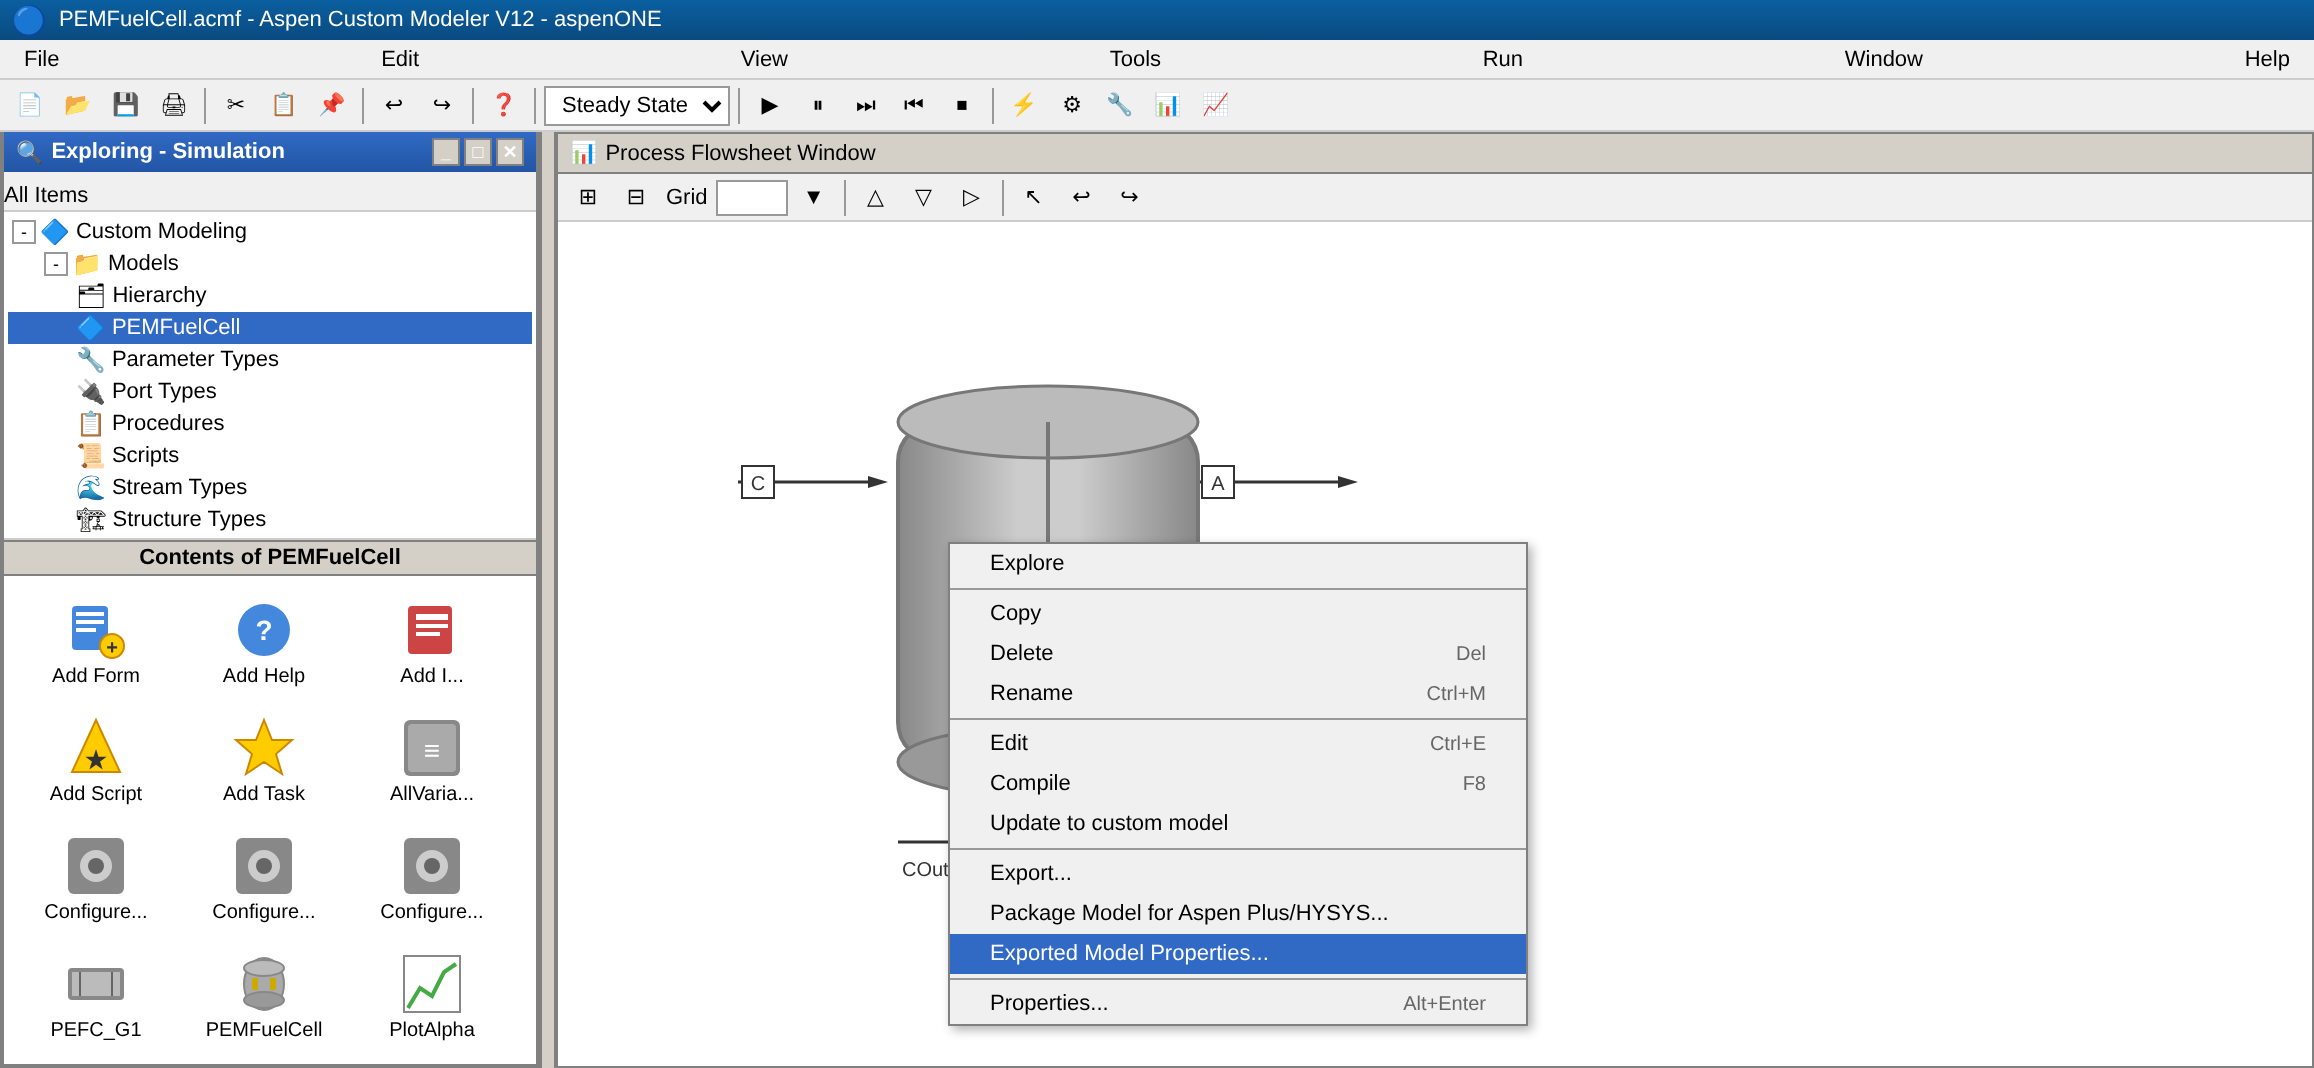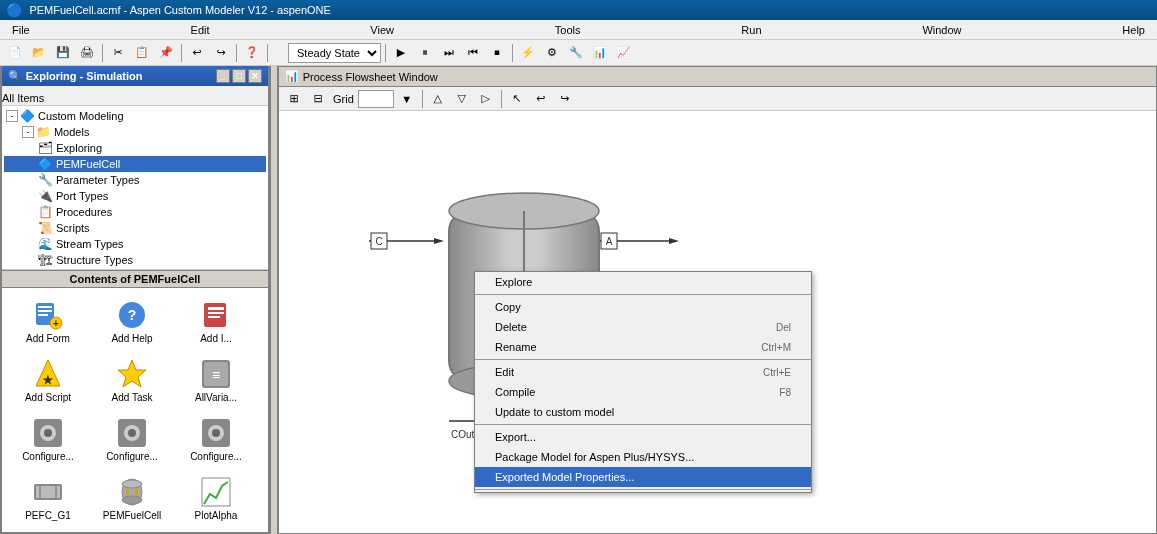--- a/index.html
+++ b/index.html
@@ -50,21 +50,20 @@
       cursor: pointer;
       display: flex; align-items: center; justify-content: center;
       font-size: 11px;
     }
     .toolbar-separator { width: 1px; height: 18px; background: #999; margin: 0 2px; }
     .steady-state-select {
       height: 20px; font-size: 11px;
       border: 1px solid #999;
       background: white;
       padding: 0 4px;
-      margin-left: 16px;
     }
 
     
     .main-area {
       display: flex;
       height: calc(534px - 66px);
     }
 
     
     .explorer-panel {
@@ -207,21 +206,21 @@
       background: white;
       position: relative;
       overflow: hidden;
     }
 
     
     .context-menu {
       position: absolute;
       left: 195px;
       top: 160px;
-      width: 338px;
+      width: 290px;
       background: #f0f0f0;
       border: 1px solid #808080;
       box-shadow: 2px 2px 5px rgba(0,0,0,0.3);
       z-index: 100;
       font-size: 11px;
     }
     .ctx-item {
       padding: 4px 20px;
       cursor: pointer;
       display: flex;
@@ -321,21 +320,21 @@
         <span class="tree-indent"></span>
         <span class="tree-expander">-</span>
         <span class="tree-icon">📁</span>
         <span>Models</span>
       </div>
 
       <div class="tree-item">
         <span class="tree-indent"></span>
         <span class="tree-indent"></span>
         <span class="tree-icon">🗂</span>
-        <span>Exploring</span>
+        <span>Hierarchy</span>
       </div>
 
       <div class="tree-item selected">
         <span class="tree-indent"></span>
         <span class="tree-indent"></span>
         <span class="tree-icon">🔷</span>
         <span>PEMFuelCell</span>
       </div>
 
       <div class="tree-item">
@@ -630,17 +629,21 @@
         <div class="ctx-item">
           <span>Export...</span>
         </div>
         <div class="ctx-item">
           <span>Package Model for Aspen Plus/HYSYS...</span>
         </div>
         <div class="ctx-item highlighted">
           <span>Exported Model Properties...</span>
         </div>
         <div class="ctx-separator"></div>
+        <div class="ctx-item">
+          <span>Properties...</span>
+          <span class="ctx-shortcut">Alt+Enter</span>
+        </div>
       </div>
 
     </div>
   </div>
 </div>
 
 </body></html>

